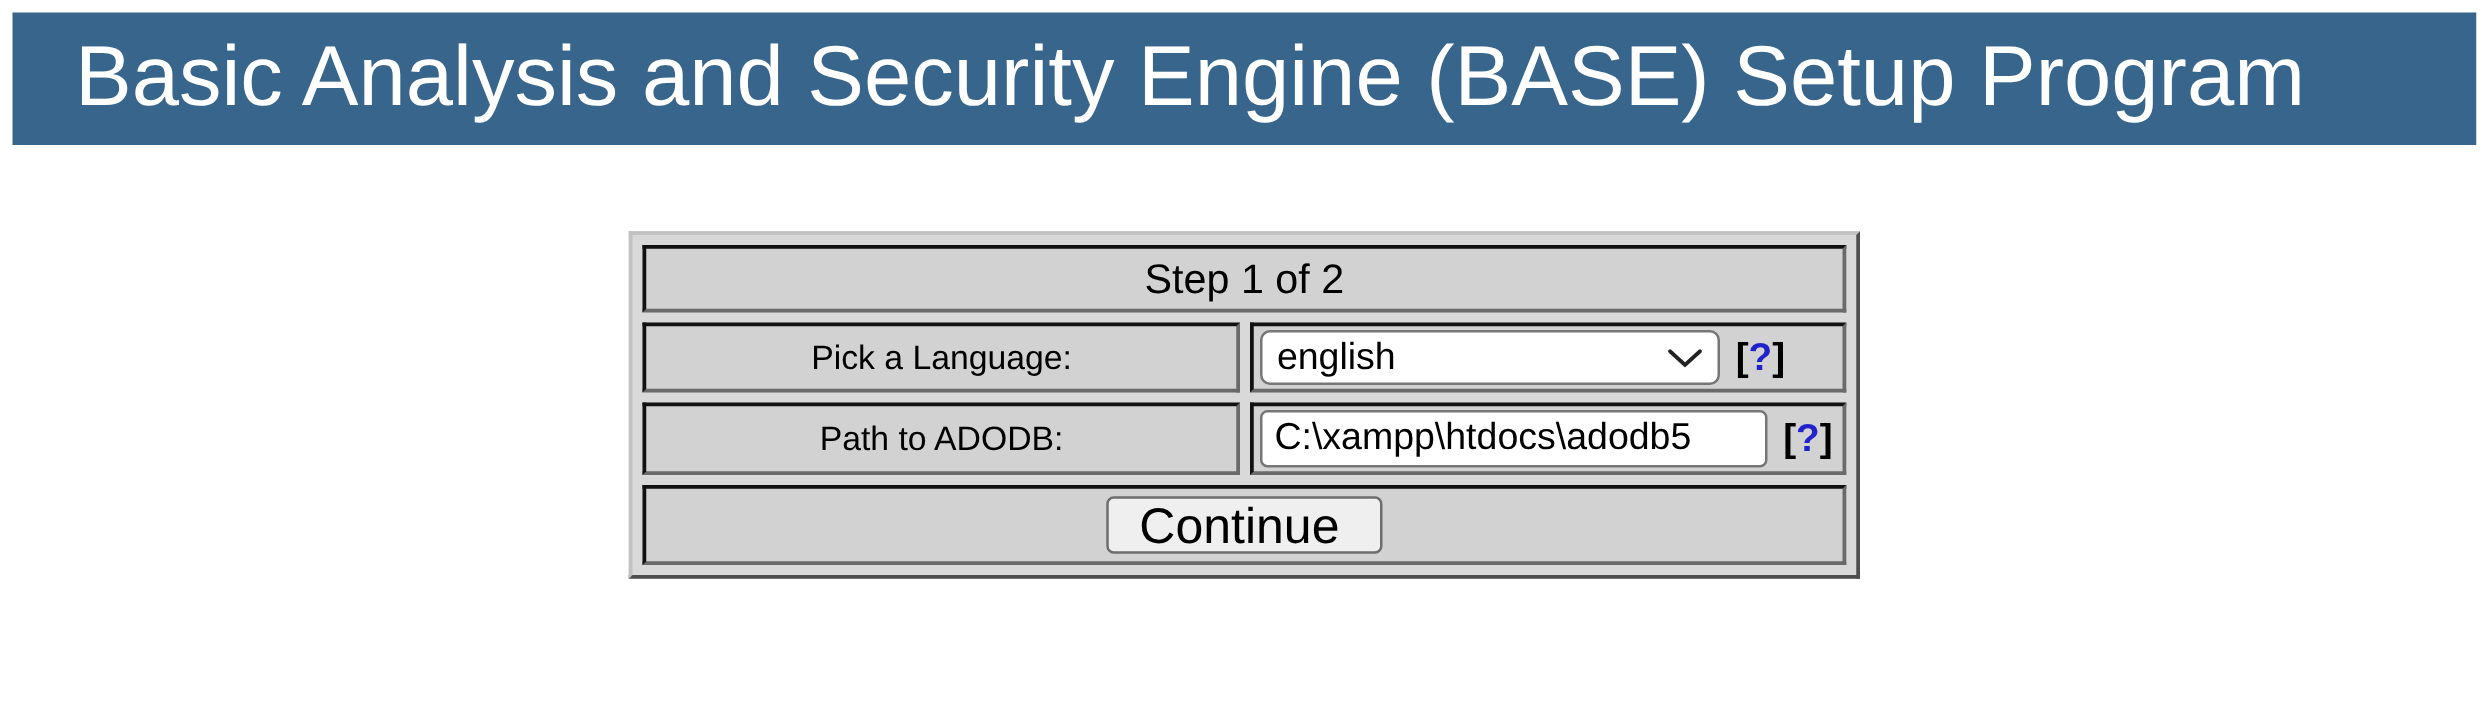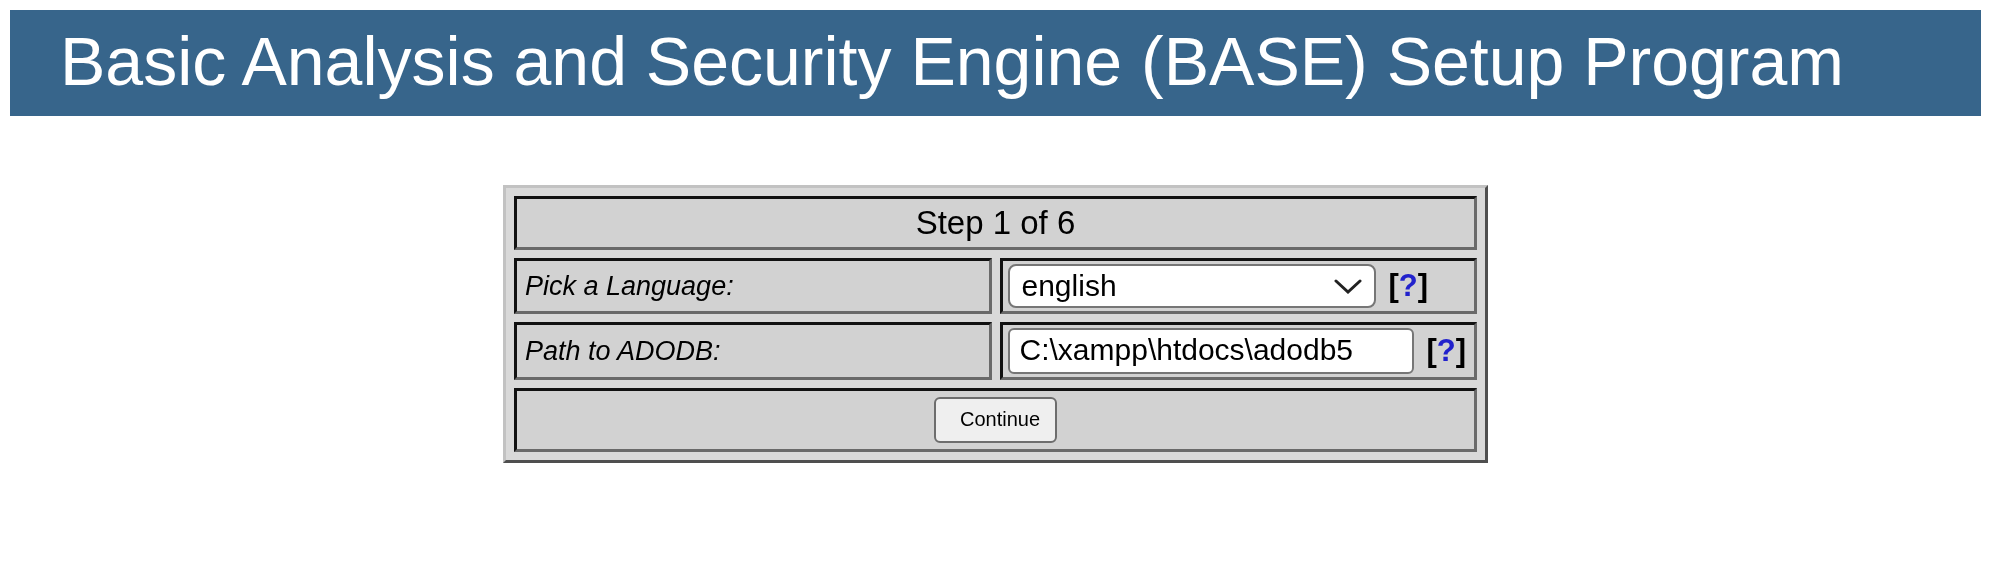--- a/index.html
+++ b/index.html
@@ -44,23 +44,22 @@
     white-space: nowrap;
     overflow: hidden;
   }
   td.step-cell {
     text-align: center;
     font-size: 33px;
     padding: 5px 8px;
   }
   td.label-cell {
     width: 50%;
-    text-align: left;
+    text-align: center;
     padding-right: 7px;
-    font-style: italic;
   }
   td.control-cell {
     width: 50%;
     text-align: left;
     padding-left: 5px;
   }
   td.button-cell {
     text-align: center;
     padding: 4px;
   }
@@ -114,40 +113,40 @@
     margin-left: 13px;
     vertical-align: middle;
     color: #000;
     cursor: pointer;
   }
   a.help-link .q {
     color: var(--link-blue, #2222CC);
   }
   button.continue-btn {
     font-family: "Liberation Sans", "DejaVu Sans", sans-serif;
-    font-size: 20px;
+    font-size: 40px;
     color: #000;
     background: #efefef;
     border: 2px solid #6d6d6d;
     border-radius: 6px;
     height: 46px;
-    padding: 0 15px 2px 24px;
+    padding: 0 32px 2px 24px;
     margin: 2px 0;
     cursor: pointer;
   }
 </style>
 </head>
 <body>
 
 <h1 class="banner">Basic Analysis and Security Engine (BASE) Setup Program</h1>
 
 <table class="setup">
   <tbody>
     <tr>
-      <td class="step-cell" colspan="2">Step 1 of 6</td>
+      <td class="step-cell" colspan="2">Step 1 of 2</td>
     </tr>
 
     <tr>
       <td class="label-cell">Pick a Language:</td>
       <td class="control-cell">
         <span class="select-wrap">
           <select class="lang-select">
             <option>english</option>
           </select>
           <svg class="select-chevron" width="28" height="15" viewBox="0 0 28 15">

